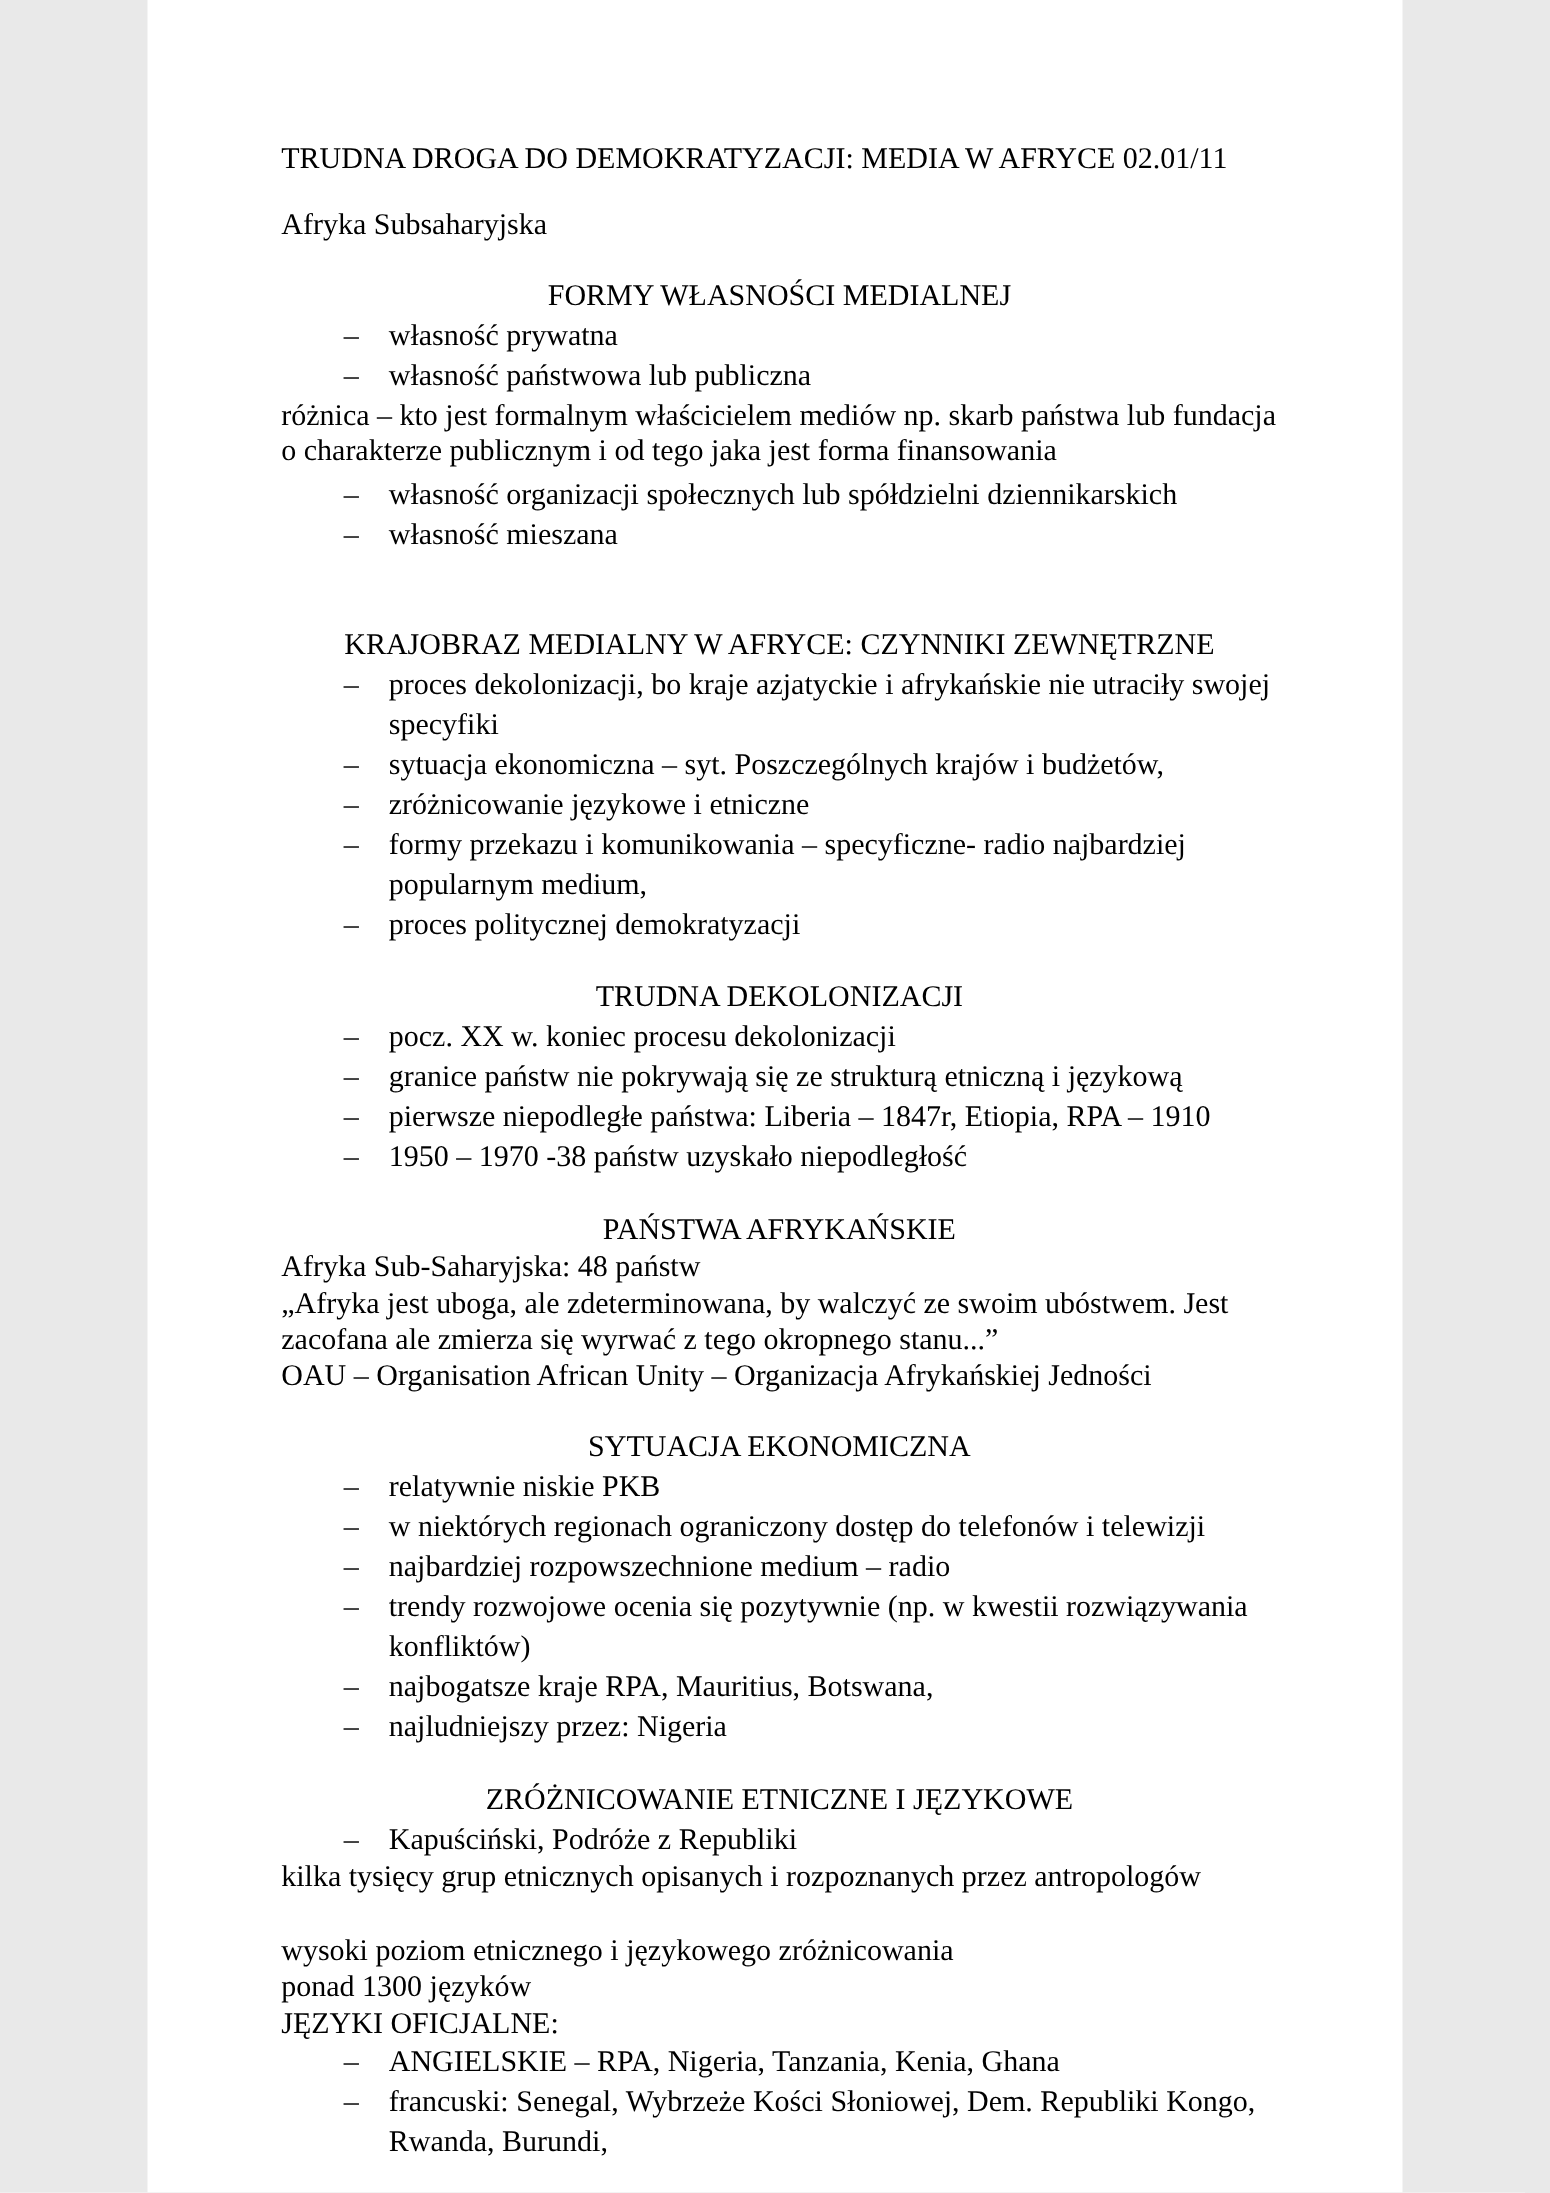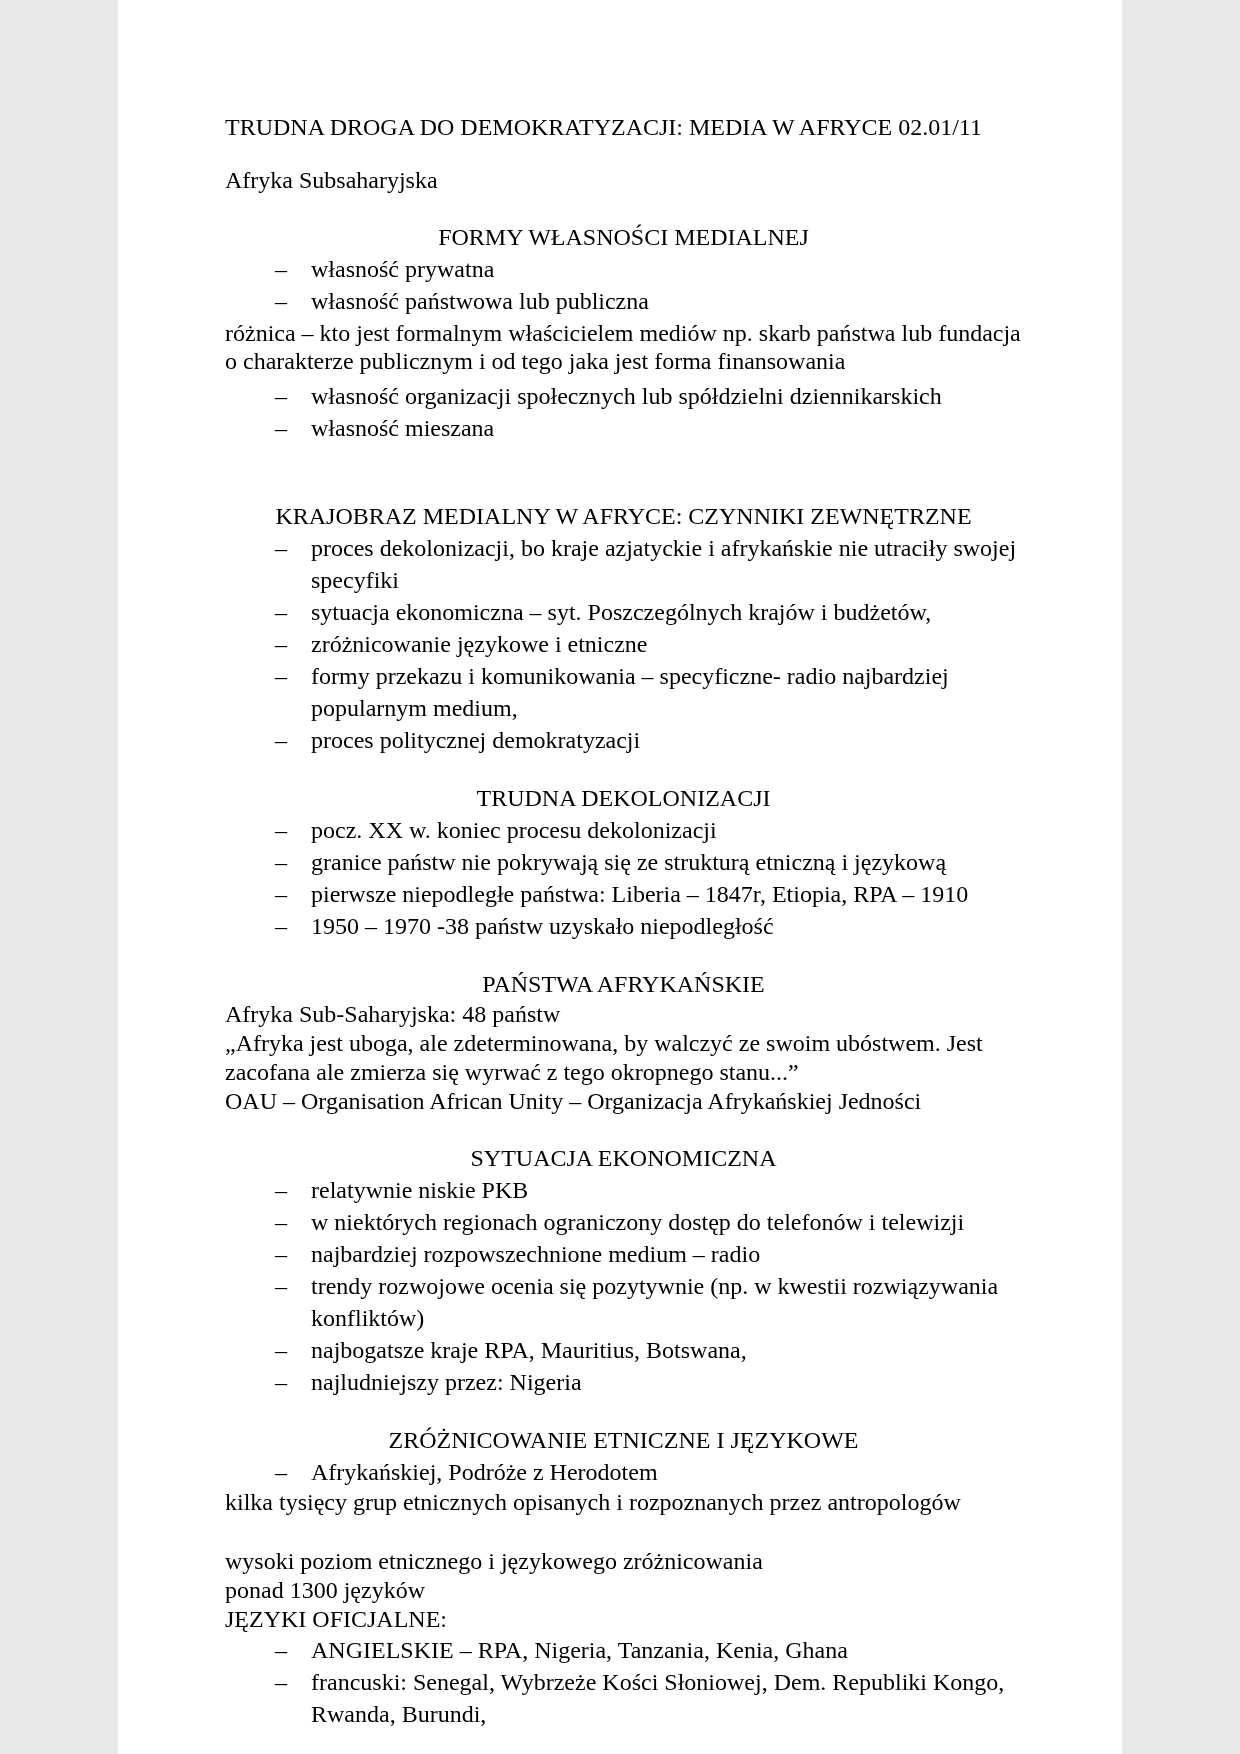--- a/index.html
+++ b/index.html
@@ -145,21 +145,21 @@
     <div class="bullet">
       <span class="marker">–</span>
       <span class="btext">najludniejszy przez: Nigeria</span>
     </div>
   </section>
 
   <section>
     <p class="heading">ZRÓŻNICOWANIE ETNICZNE I JĘZYKOWE</p>
     <div class="bullet">
       <span class="marker">–</span>
-      <span class="btext">Afrykańskiej, Podróże z Herodotem</span>
+      <span class="btext">Kapuściński, Podróże z Republiki</span>
     </div>
   </section>
 
   <section>
     <p class="plain">kilka tysięcy grup etnicznych opisanych i rozpoznanych przez antropologów</p>
     <p class="plain block-gap">wysoki poziom etnicznego i językowego zróżnicowania</p>
     <p class="plain">ponad 1300 języków</p>
     <p class="subheading">JĘZYKI OFICJALNE:</p>
     <div class="bullet">
       <span class="marker">–</span>

